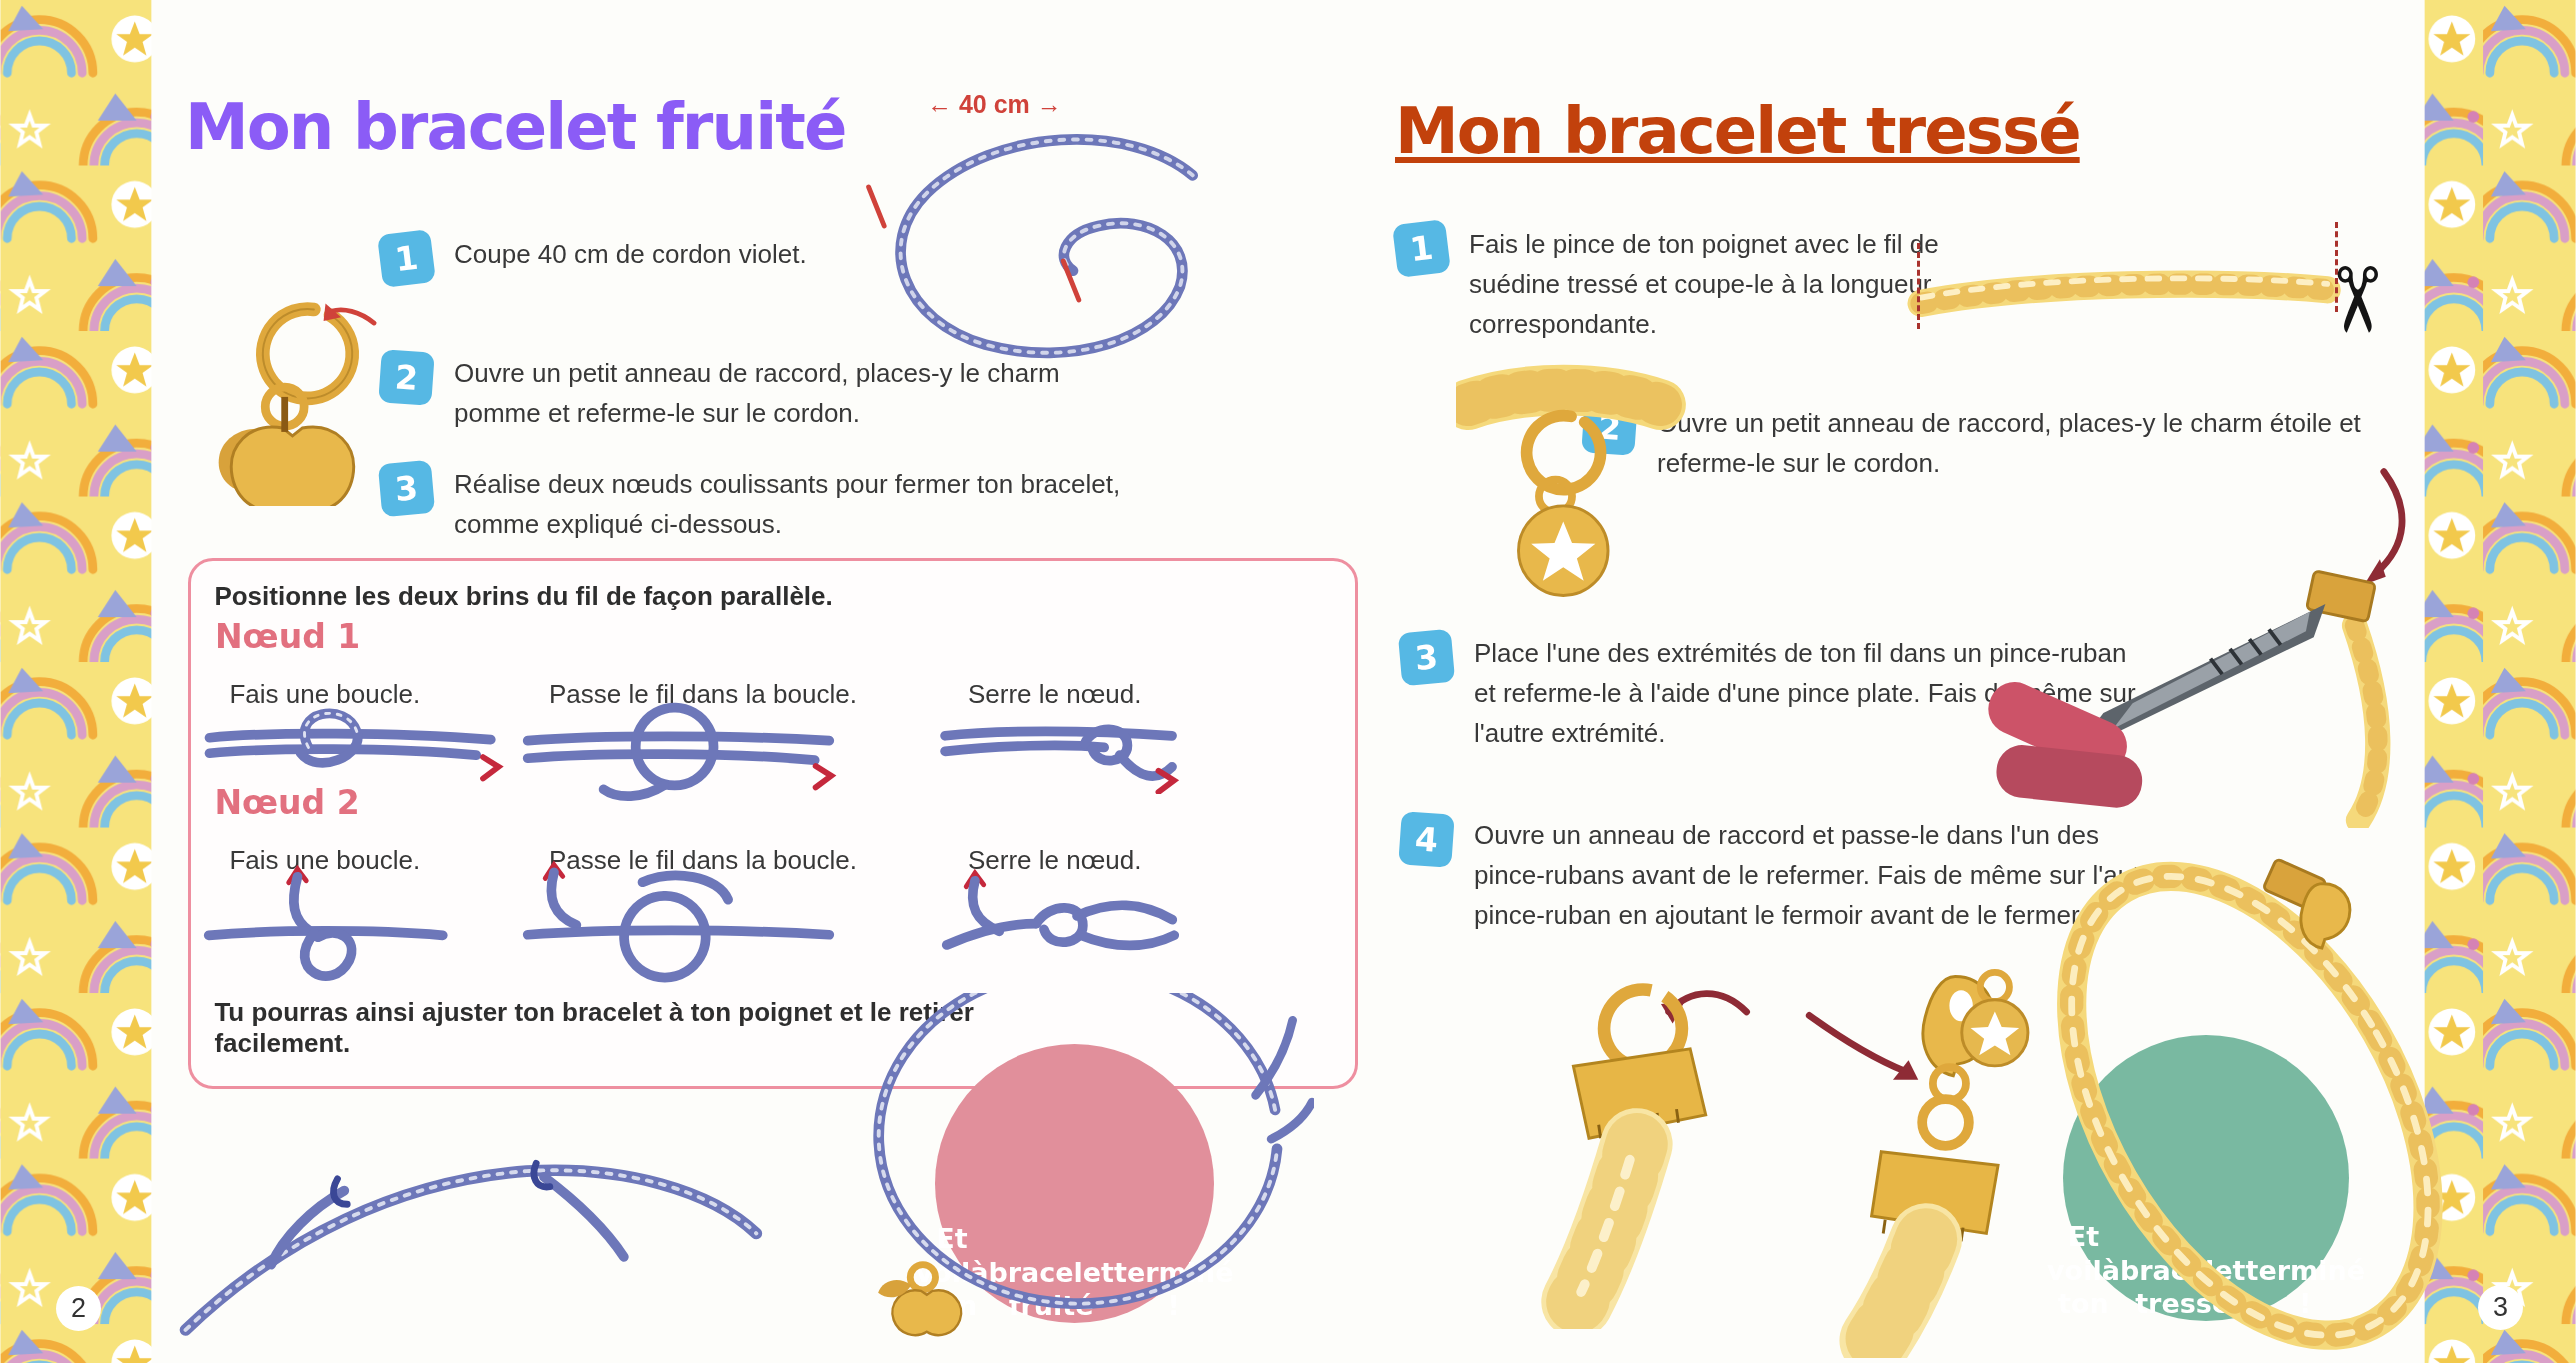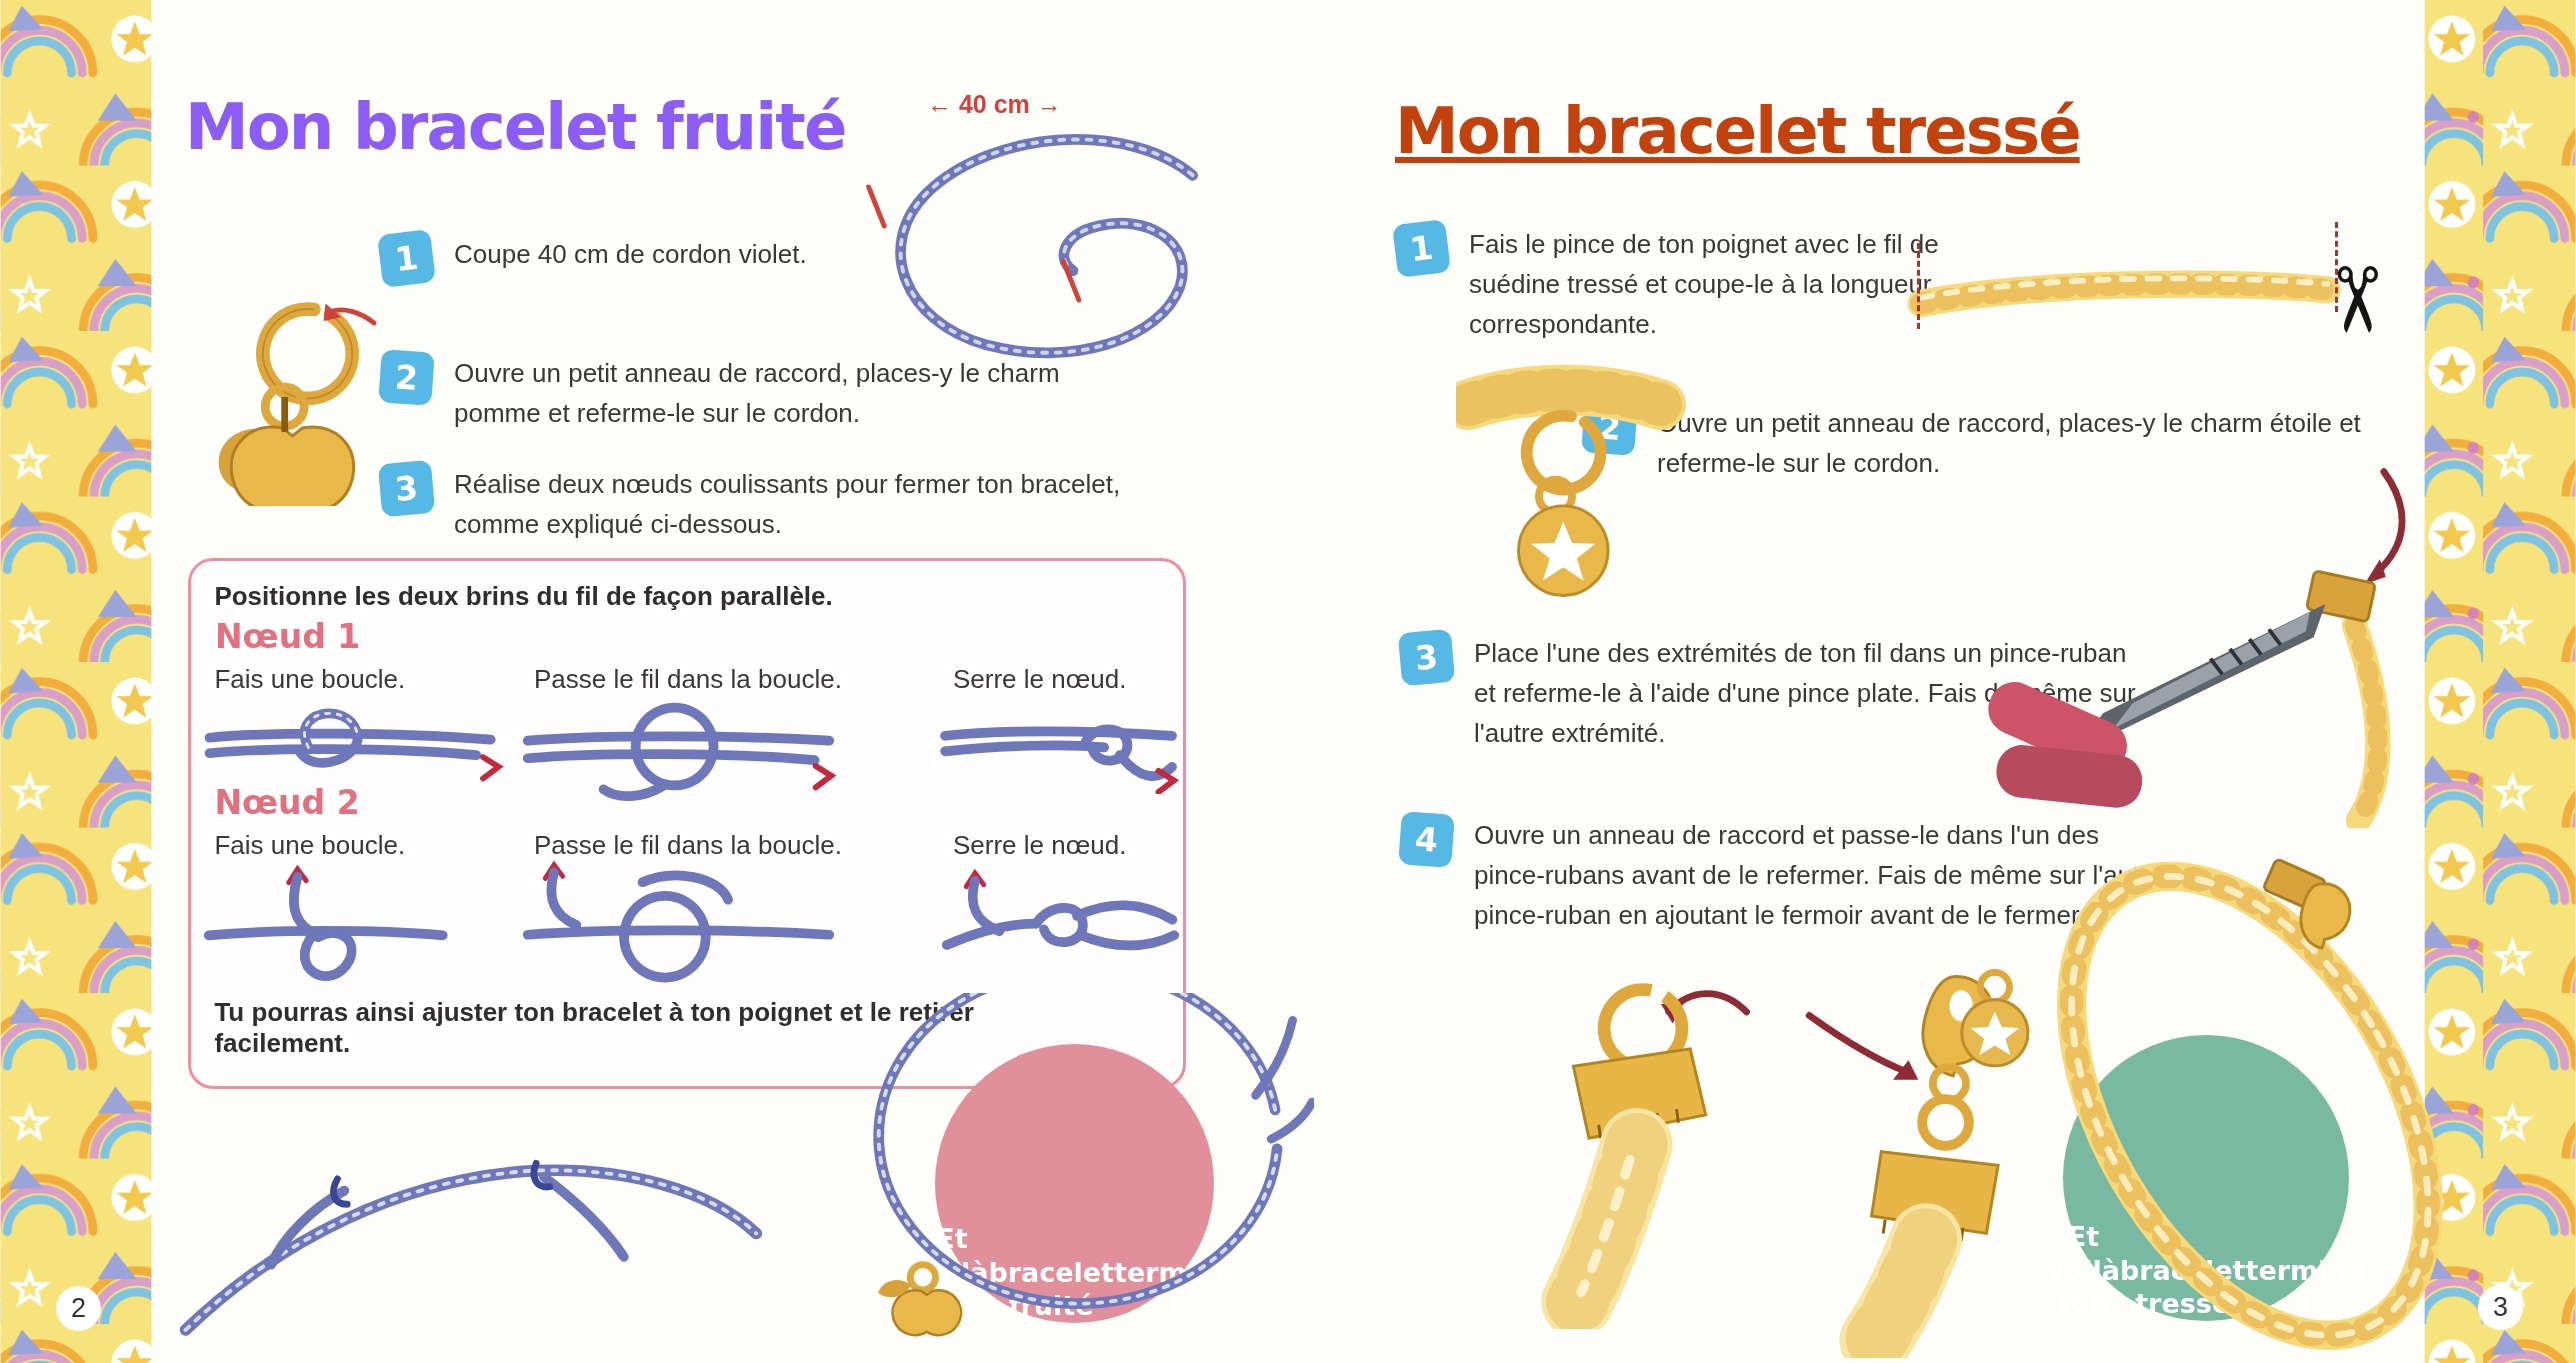--- a/index.html
+++ b/index.html
@@ -12,26 +12,26 @@
   .title-pink{color:#8b5cf6;}
   .title-green{color:#c2410c;text-decoration:underline;}
   
   .step{position:absolute;}
   .step-num{position:absolute;left:0;top:0;width:53px;height:53px;border-radius:11.7px;
             background:#56b8e4;color:#fff;font-family:"DejaVu Sans",sans-serif;font-weight:800;
             font-size:33px;display:flex;align-items:center;justify-content:center;}
   .r1{transform:rotate(-7deg);} .r2{transform:rotate(4deg);} .r3{transform:rotate(-5deg);}
   .step-text{position:absolute;left:74px;top:1.9px;margin:0;font-size:26px;line-height:1.55;color:#383838;}
   
-  .knot-box{position:absolute;left:188px;top:558px;width:998px;height:531px;
+  .knot-box{position:absolute;left:188px;top:558px;width:1170px;height:531px;
             border:3.9px solid #ee8fa0;border-radius:25px;background:#fffdfd;box-sizing:border-box;}
   .kb-intro,.kb-outro{position:absolute;margin:0;font-size:26px;font-weight:bold;color:#2e2e2e;}
   .kb-knot-label{position:absolute;margin:0;font-family:"DejaVu Sans",sans-serif;
                  font-weight:800;font-size:33px;color:#e2707f;}
-  .kb-caption{position:absolute;margin:0;font-size:26px;color:#383838;}
+  .kb-caption{position:absolute;margin:15px;font-size:26px;color:#383838;}
   
   .badge{position:absolute;border-radius:50%;display:flex;flex-direction:row;
          align-items:flex-end;justify-content:center;text-align:center;}
   .badge span{display:block;font-family:"DejaVu Sans",sans-serif;font-weight:800;
               font-size:27px;line-height:1.25;color:#ffffff;}
   .badge-pink{background:#e18f9b;}
   .badge-green{background:#79b9a1;}
   
   .pagenum{position:absolute;width:45px;height:45px;border-radius:50%;background:#ffffff;
            display:flex;align-items:center;justify-content:center;font-size:27px;color:#333;}

